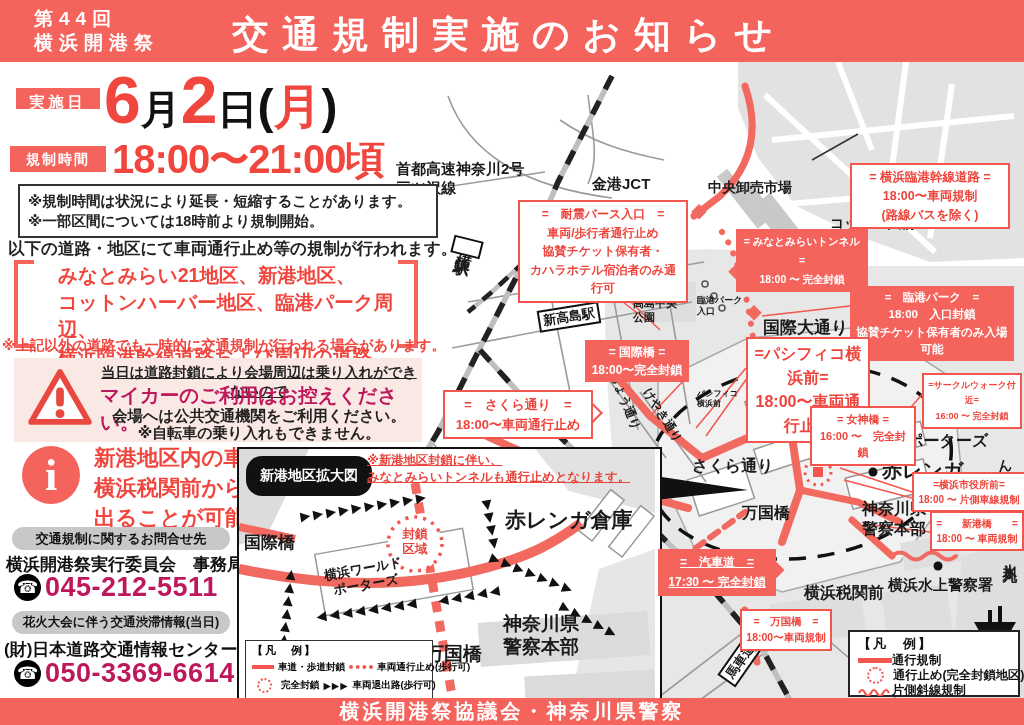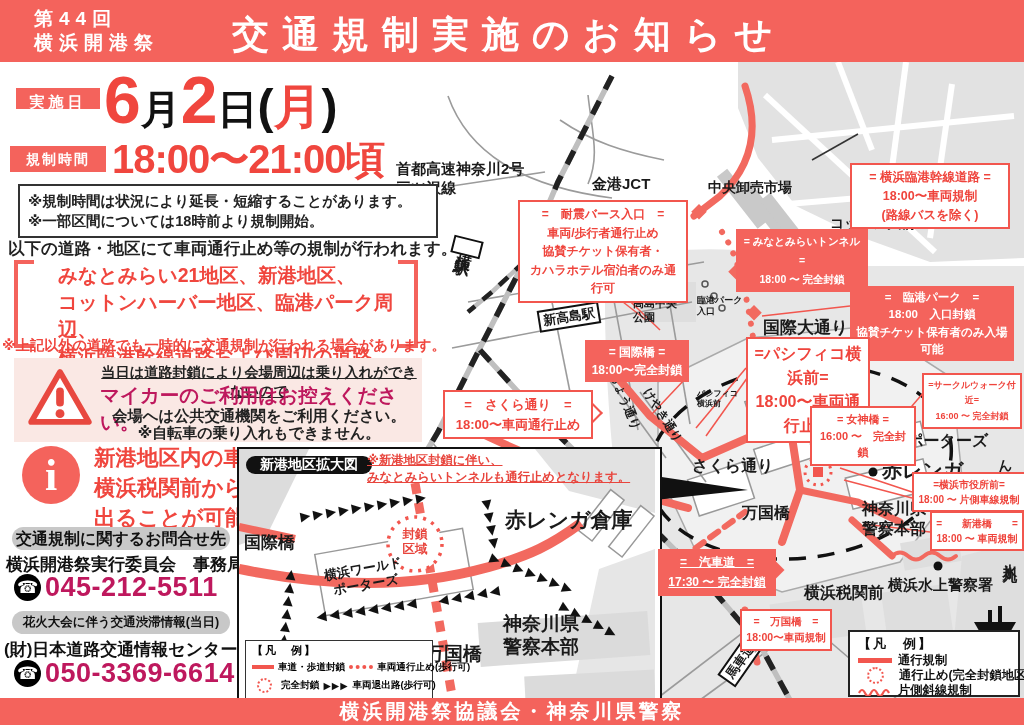--- a/index.html
+++ b/index.html
@@ -54,27 +54,27 @@
   .sta{background:#fff;border:2px solid #111;padding:1px 3px;z-index:4;}
   .vert{writing-mode:vertical-rl;letter-spacing:4px;}
   
   .co,.cs{position:absolute;z-index:7;font-weight:bold;text-align:center;line-height:1.5;padding:3px 4px;box-sizing:border-box;}
   .co{background:#fff;border:2.5px solid #F2564E;color:#EF443C;}
   .cs{background:#F4635C;color:#fff;border:none;}
   .ptr{position:absolute;width:12px;height:12px;z-index:6;transform:rotate(45deg);}
   
   .legend{left:848px;top:630px;width:172px;height:67px;background:#fff;border:2px solid #222;z-index:7;padding:3px 8px;box-sizing:border-box;}
   .legend .t{font-size:13px;font-weight:bold;color:#111;letter-spacing:2px;}
-  .lrow{display:flex;align-items:center;gap:6px;height:15px;}
+  .lrow{display:flex;align-items:center;height:15px;}
   .lrow span{font-size:12.3px;font-weight:bold;color:#111;white-space:nowrap;}
   .sym-line{width:34px;height:5px;background:#F2564E;flex:0 0 34px;}
   .sym-circ{width:13px;height:13px;border:2px dotted #F2564E;border-radius:50%;flex:0 0 13px;margin:0 9px;}
   
   .inset{left:237px;top:447px;width:421px;height:263px;background:#fff;border:2.5px solid #111;z-index:6;overflow:hidden;}
-  .inset .pillb{position:absolute;left:7px;top:7px;background:#111;color:#fff;border-radius:16px;padding:0 14px;font-size:14px;font-weight:bold;z-index:3;}
+  .inset .pillb{position:absolute;left:7px;top:7px;background:#111;color:#fff;border-radius:16px;padding:11px 14px;font-size:14px;font-weight:bold;z-index:3;}
   .inset .note{position:absolute;left:128px;top:3px;font-size:12.3px;font-weight:bold;color:#E8453D;text-decoration:underline;white-space:pre-line;line-height:17px;z-index:3;}
   .ilbl{position:absolute;font-weight:bold;color:#1a1a1a;white-space:pre-line;z-index:3;line-height:1.2;}
   .ilegend{position:absolute;left:6px;top:191px;width:188px;height:62px;border:1.5px solid #333;background:#fff;z-index:4;padding:2px 6px;box-sizing:border-box;}
   .ilegend .t{font-size:11px;font-weight:bold;letter-spacing:2px;}
   .ilrow{display:flex;align-items:center;gap:4px;height:18px;}
   .ilrow span{font-size:9.6px;font-weight:bold;white-space:nowrap;}
   .isym-line{width:22px;height:4px;background:#F2564E;flex:0 0 22px;}
   .isym-dots{width:24px;border-top:4px dotted #F2564E;flex:0 0 24px;}
   .isym-circ{width:11px;height:11px;border:2px dotted #F2564E;border-radius:50%;flex:0 0 11px;margin:0 5px;}
   .isym-arr{color:#111;font-size:10px;font-weight:bold;letter-spacing:1px;}
@@ -238,21 +238,21 @@
   <div class="w2">マイカーのご利用はお控えください。</div>
   <div class="w3">会場へは公共交通機関をご利用ください。</div>
   <div class="w4">※自転車の乗り入れもできません。</div>
 </div>
 
 <div class="abs info-ic">i</div>
 <div class="abs info-tx">新港地区内の車両は
 横浜税関前からのみ
 出ることが可能です。</div>
 
-<div class="abs pill" style="left:12px;top:527px;width:218px;height:23px;line-height:23px;font-size:16px;">交通規制に関するお問合せ先</div>
+<div class="abs pill" style="left:12px;top:527px;width:218px;height:23px;line-height:23px;font-size:13px;">交通規制に関するお問合せ先</div>
 <div class="abs org" style="left:6px;top:553px;">横浜開港祭実行委員会　事務局</div>
 <div class="abs phone-row" style="left:14px;top:572px;">
   <span class="phone-ic">☎</span>
   <span class="phone-no">045-212-5511</span>
 </div>
 <div class="abs pill" style="left:12px;top:611px;width:218px;height:23px;line-height:23px;font-size:12.5px;">花火大会に伴う交通渋滞情報(当日)</div>
 <div class="abs org" style="left:4px;top:638px;">(財)日本道路交通情報センター</div>
 <div class="abs phone-row" style="left:14px;top:658px;">
   <span class="phone-ic">☎</span>
   <span class="phone-no">050-3369-6614</span>

